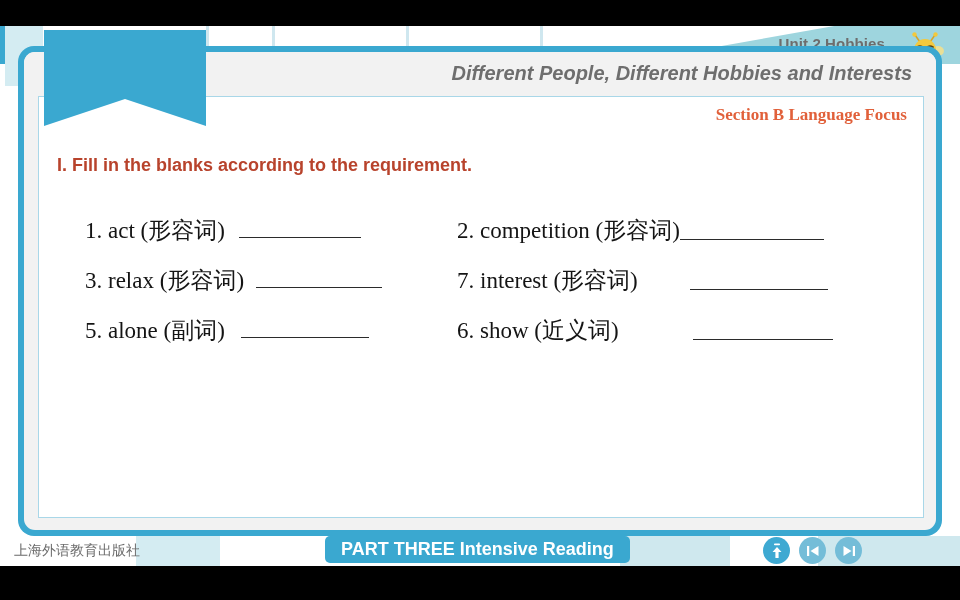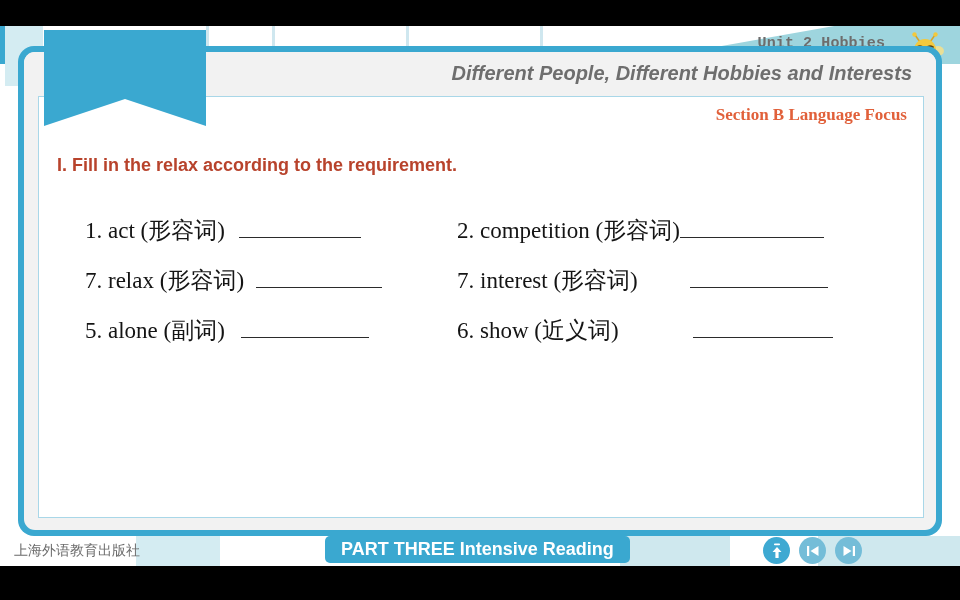--- a/index.html
+++ b/index.html
@@ -63,21 +63,20 @@
   }
   .unit-title {
     position: absolute;
     right: 75px;
     top: 9px;
     font-size: 15px;
     font-weight: bold;
     color: #6d6d6d;
     letter-spacing: .1px;
     white-space: nowrap;
-    font-family: Liberation Mono, monospace;
   }
   
   .bee {
     position: absolute;
     right: 15px;
     top: 4px;
     width: 40px;
     height: 34px;
   }
 
@@ -166,21 +165,21 @@
   }
   .ex-item {
     font-family: "Liberation Serif", serif;
     font-size: 23px;
     color: #141414;
     display: flex;
     align-items: baseline;
     white-space: nowrap;
   }
   .ex-col-left  { width: 372px; }
-  .ex-col-right { width: 460px; }
+  .ex-col-right { width: 460px; align-items: center; }
   .ex-text { display: inline-block; }
   .blank {
     display: inline-block;
     border-bottom: 1.6px solid #2b2b2b;
     height: 18px;
   }
   .gap { display: inline-block; }
 
   
   .text-tab {
@@ -305,36 +304,36 @@
 
   <div class="frame">
     <div class="frame-inner">
 
       <div class="subtitle-band">
         <div class="subtitle">Different People, Different Hobbies and Interests</div>
       </div>
 
       <div class="content-panel">
         <div class="section-focus">Section B Language Focus</div>
-        <div class="instruction">I. Fill in the relax according to the requirement.</div>
+        <div class="instruction">I. Fill in the blanks according to the requirement.</div>
         <div class="exercises">
             <div class="ex-row">
               <div class="ex-item ex-col-left">
                 <span class="ex-text">1. act (形容词)</span>
                 <span class="gap" style="width: 14px;"></span>
                 <span class="blank" style="width: 122px;"></span>
               </div>
               <div class="ex-item ex-col-right">
                 <span class="ex-text">2. competition (形容词)</span>
                 <span class="blank" style="width: 144px;"></span>
               </div>
             </div>
             <div class="ex-row">
               <div class="ex-item ex-col-left">
-                <span class="ex-text">7. relax (形容词)</span>
+                <span class="ex-text">3. relax (形容词)</span>
                 <span class="gap" style="width: 12px;"></span>
                 <span class="blank" style="width: 126px;"></span>
               </div>
               <div class="ex-item ex-col-right">
                 <span class="ex-text">7. interest (形容词)</span>
                 <span class="gap" style="width: 52px;"></span>
                 <span class="blank" style="width: 138px;"></span>
               </div>
             </div>
             <div class="ex-row">

